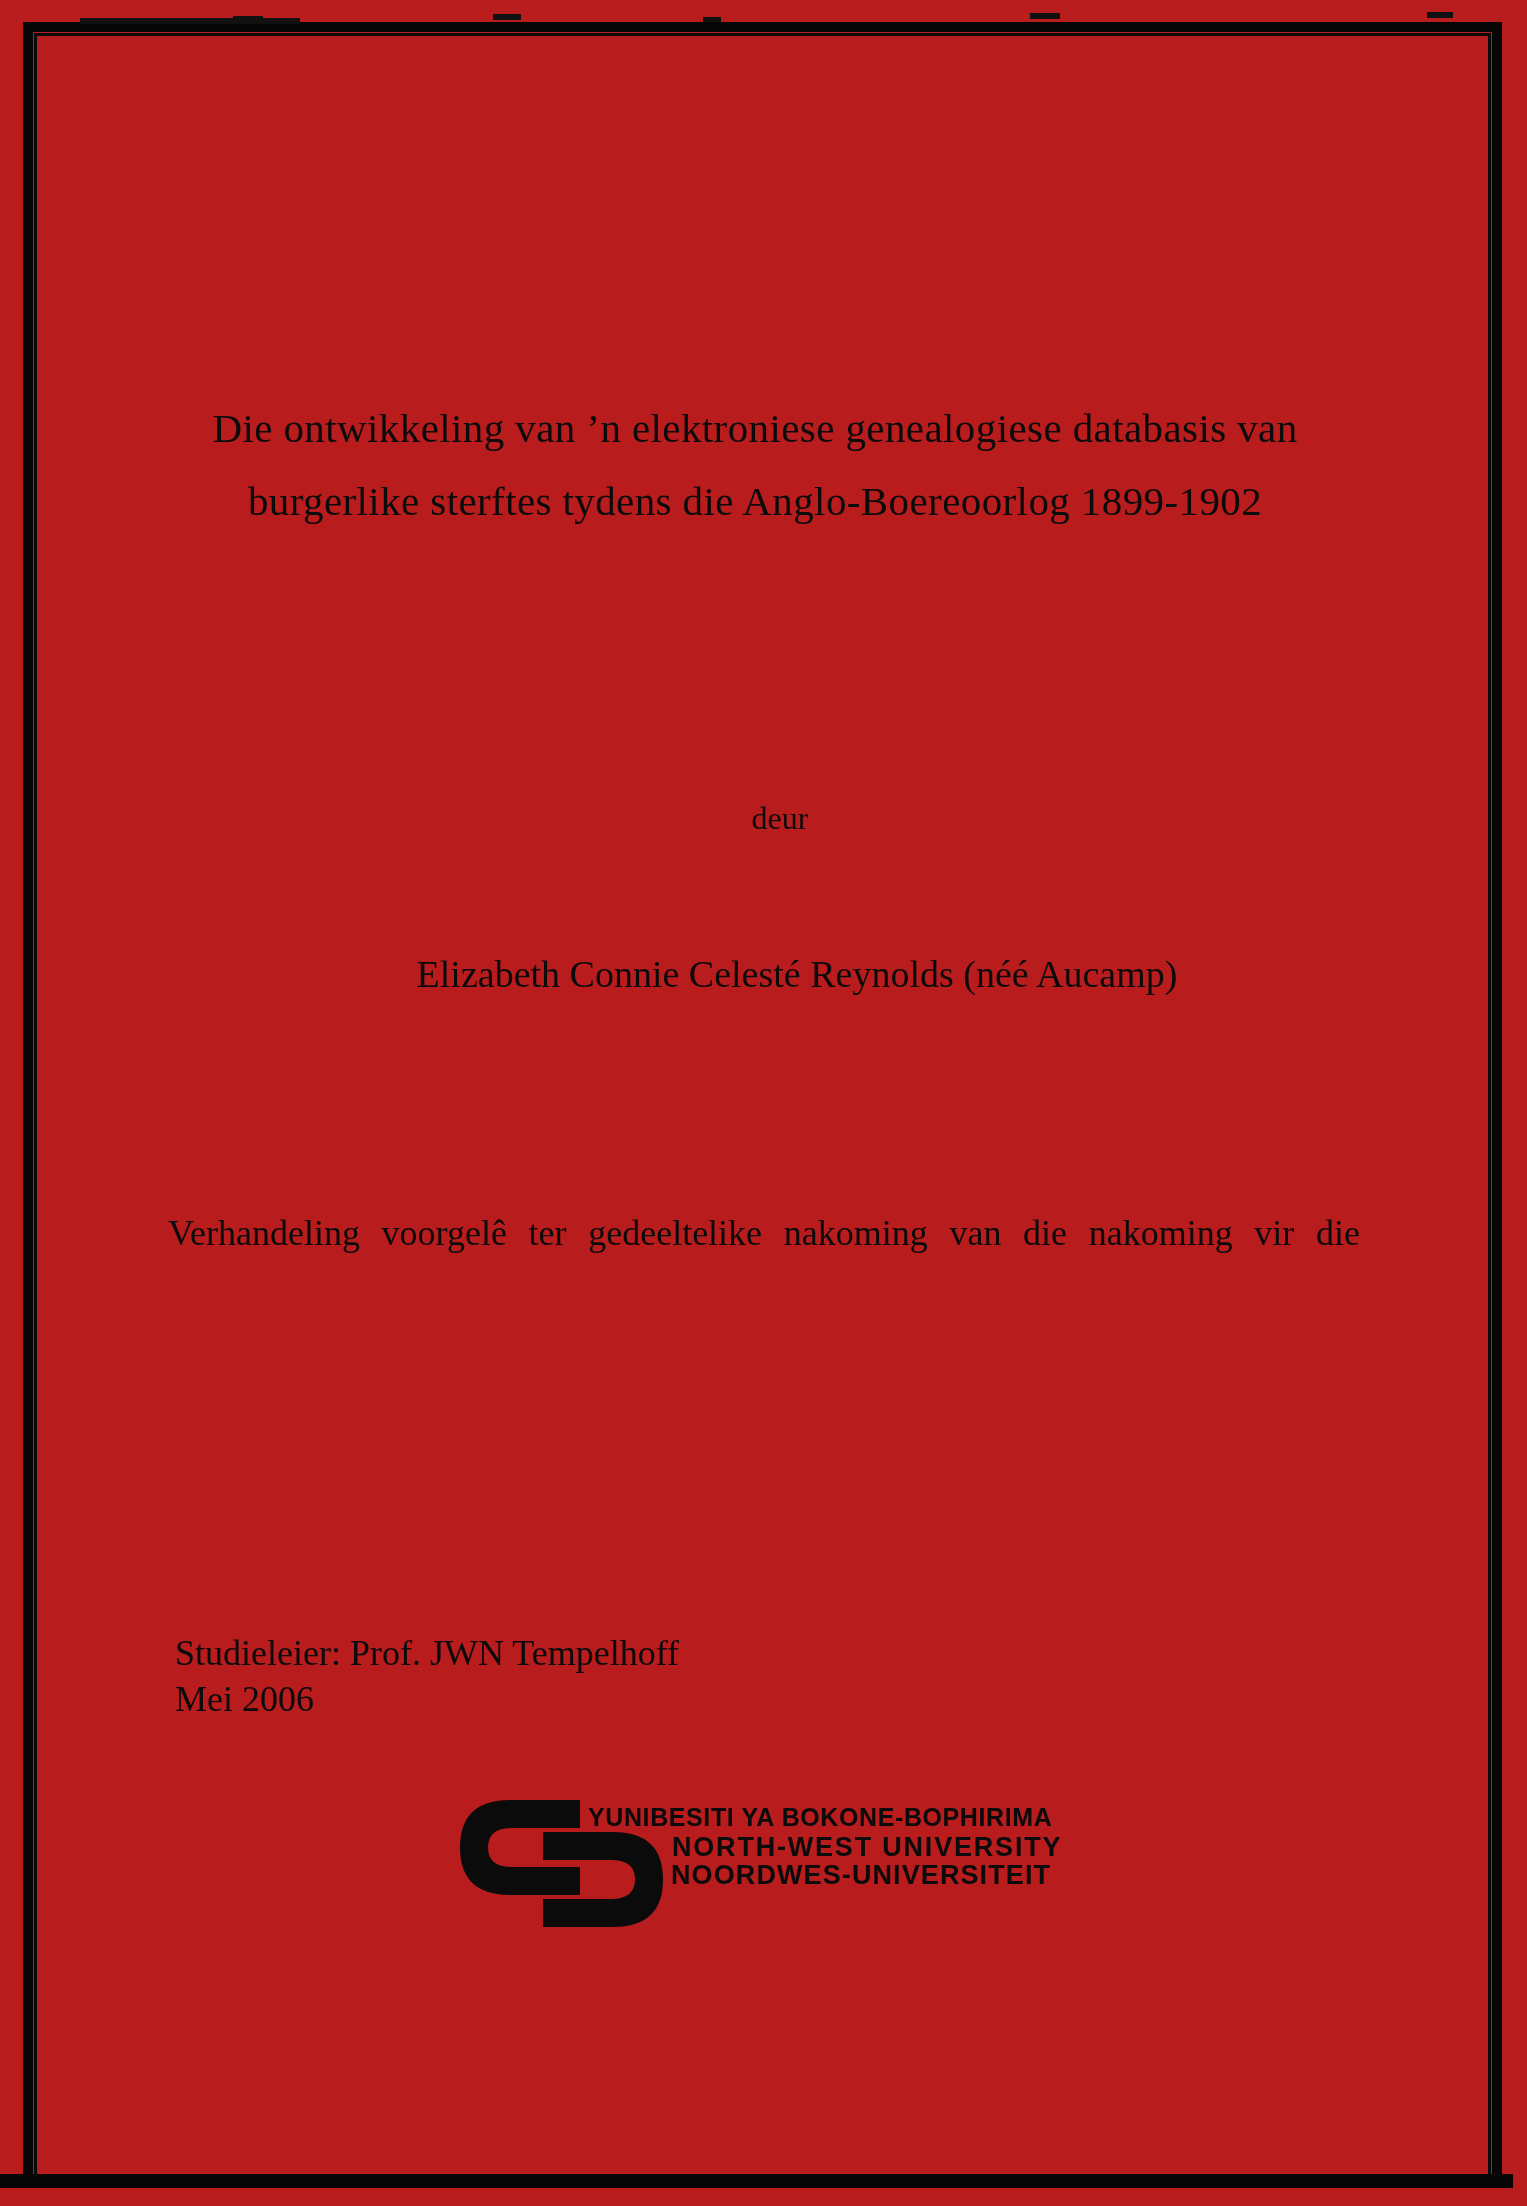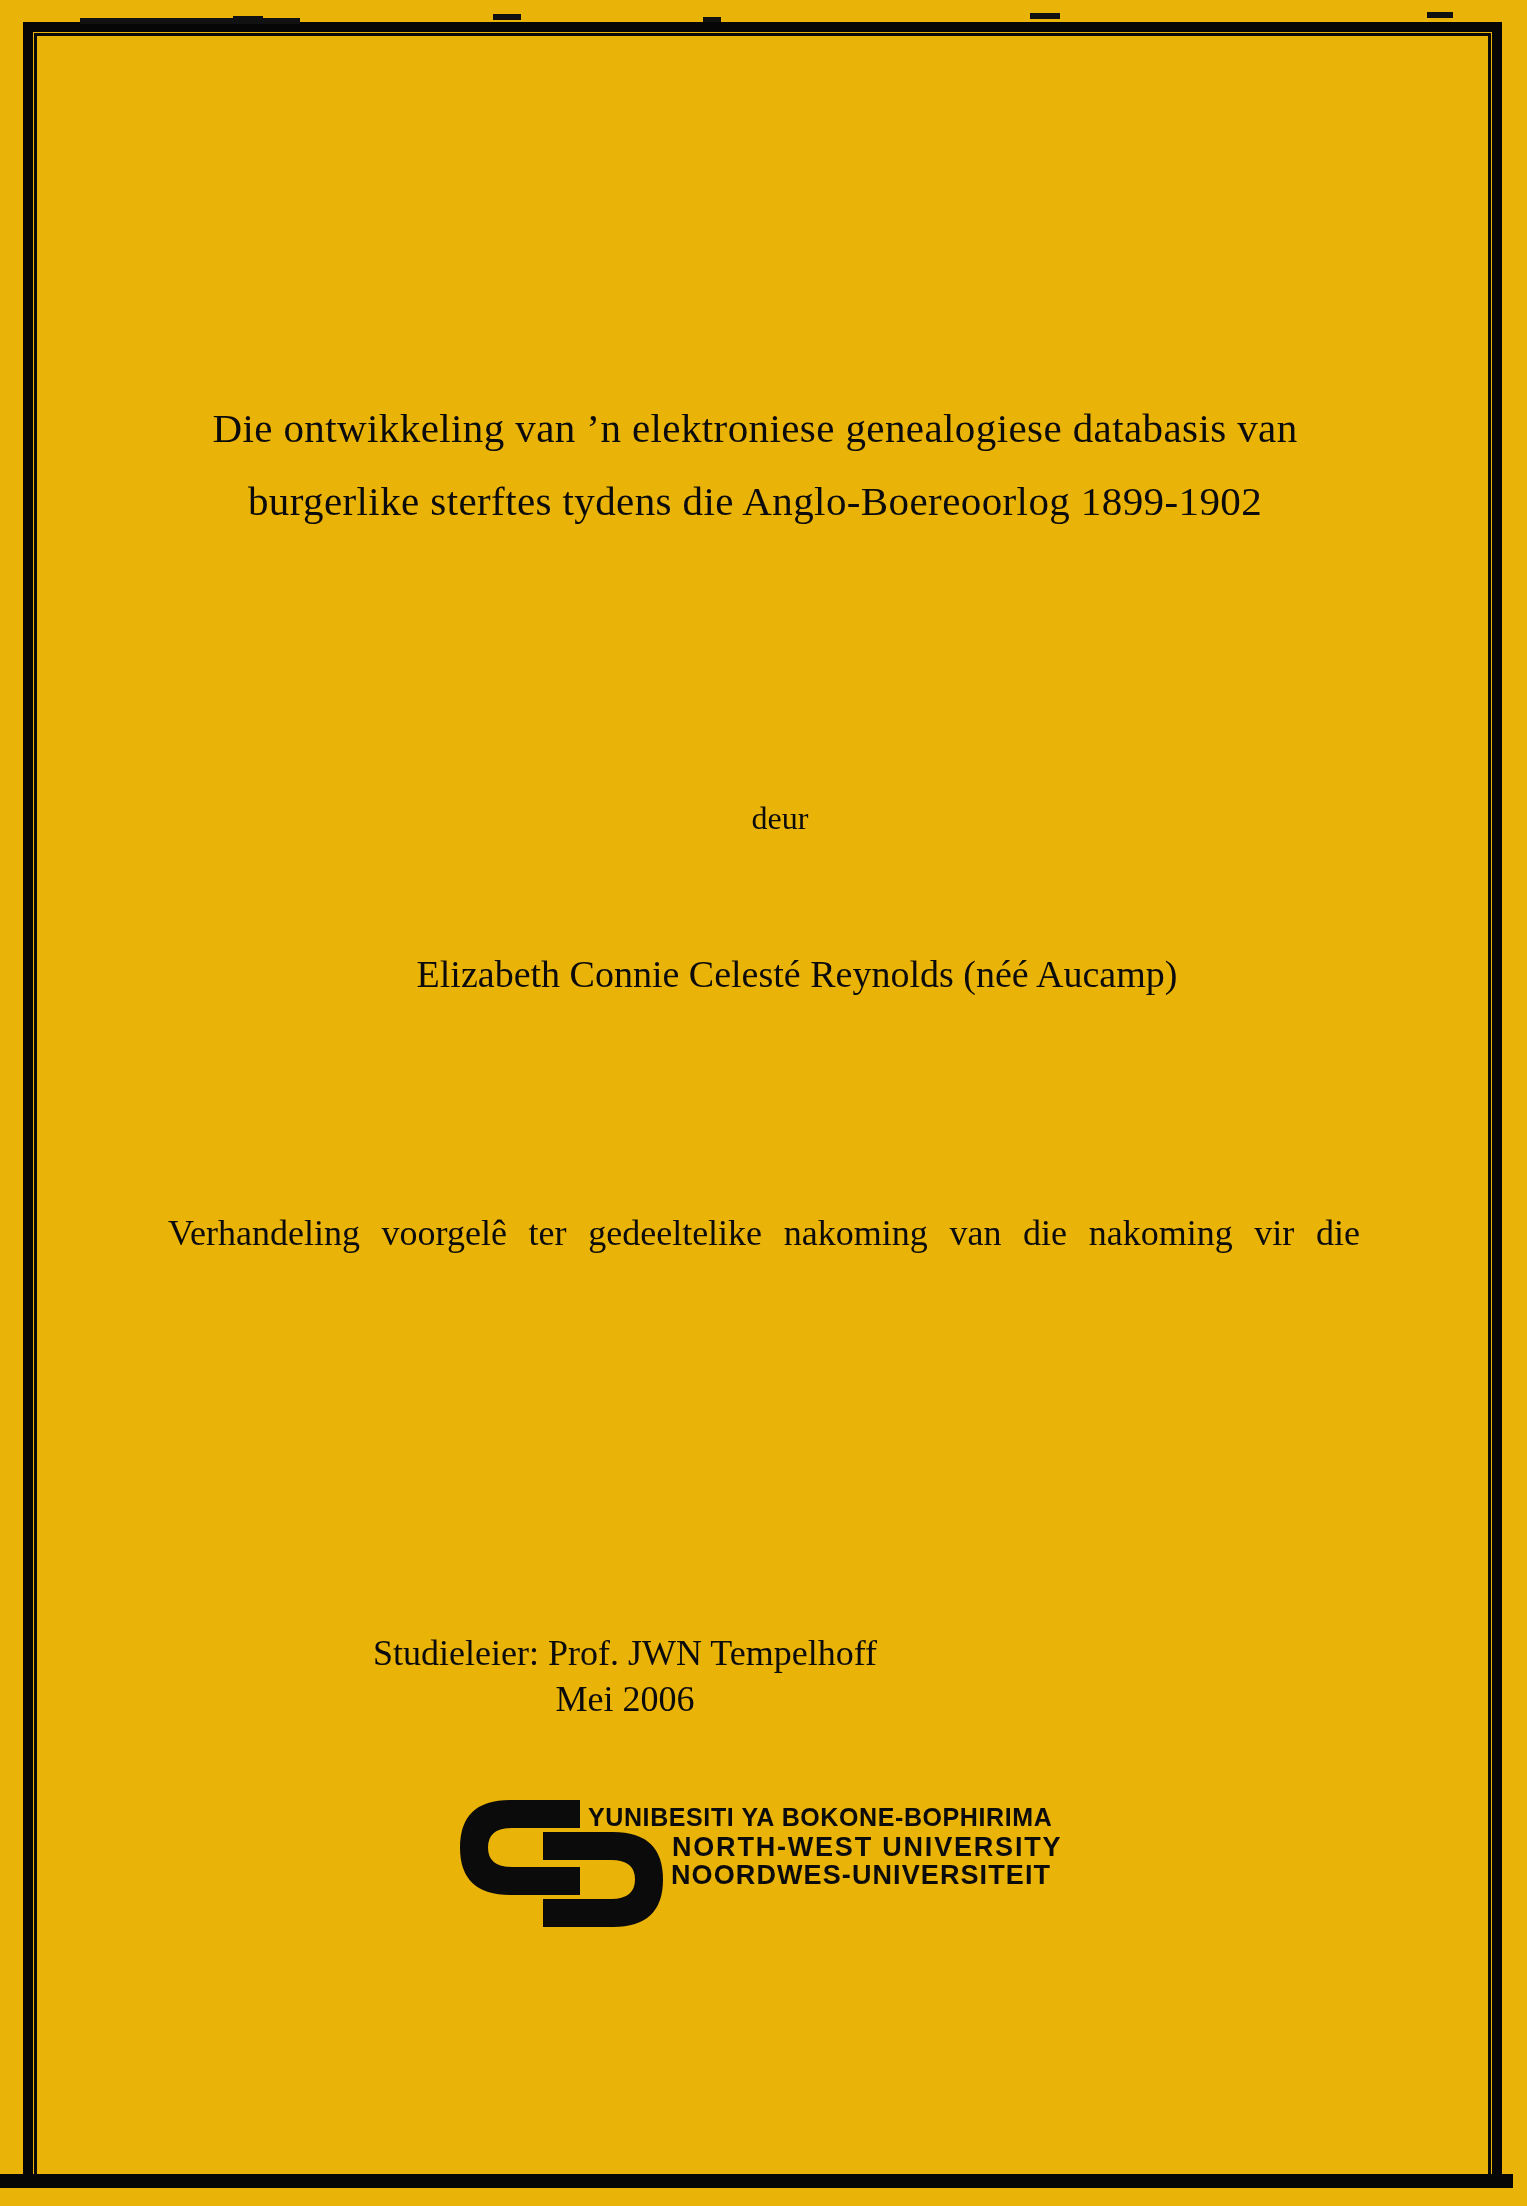--- a/index.html
+++ b/index.html
@@ -1,19 +1,19 @@
 <!DOCTYPE html>
 <html><head>
 <meta charset="utf-8">
 <style>
   html,body{margin:0;padding:0;background:#e8e8e8;}
   .sheet{
     position:relative;
     width:1527px;height:2206px;
-    background:#eab308;
+    background:#b91c1c;
     overflow:hidden;
     font-family:"Liberation Serif","DejaVu Serif",serif;
     color:#0b0b0b;
   }
   
   .frame-outer{
     position:absolute;left:23px;top:22px;width:1479px;height:2166px;
     border:10px solid #060606;box-sizing:border-box;
   }
   .frame-inner{
@@ -39,21 +39,21 @@
     font-size:38px;line-height:44px;
   }
   .statement{
     left:168px;top:1213px;width:1192px;
     font-size:36px;line-height:41px;
   }
   .statement .just{text-align:justify;text-align-last:justify;}
   .statement .it{font-style:italic;}
   .supervisor{
     left:175px;top:1630px;width:900px;
-    font-size:36px;line-height:46px;text-align:center;
+    font-size:36px;line-height:46px;
   }
   
   .logo-mark{position:absolute;left:460px;top:1800px;}
   .wordmark{
     position:absolute;
     font-family:"Liberation Sans","DejaVu Sans",sans-serif;
     font-weight:bold;color:#0b0b0b;white-space:nowrap;
   }
   .wm1{left:588px;top:1803px;font-size:25px;letter-spacing:0.6px;}
   .wm2{left:672px;top:1832px;font-size:27px;letter-spacing:1.8px;}

